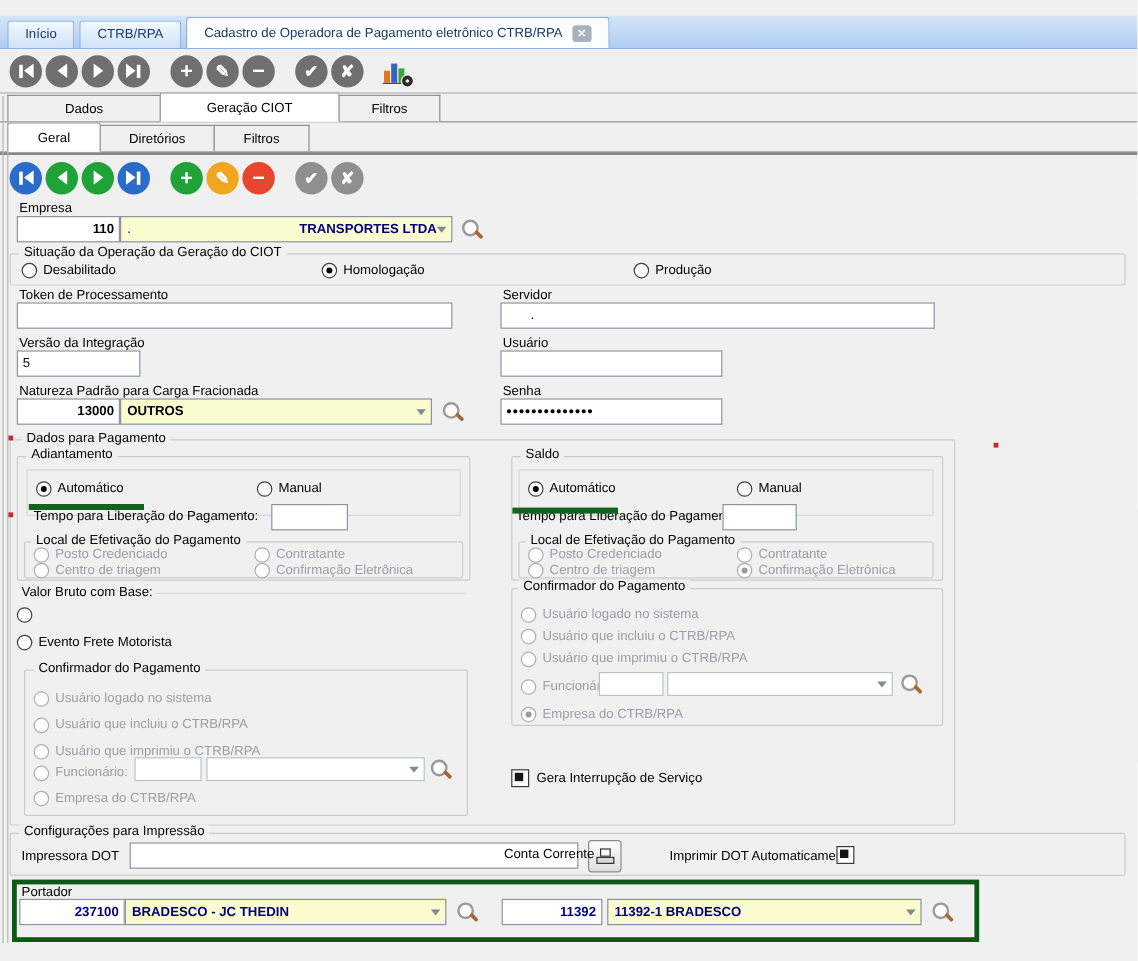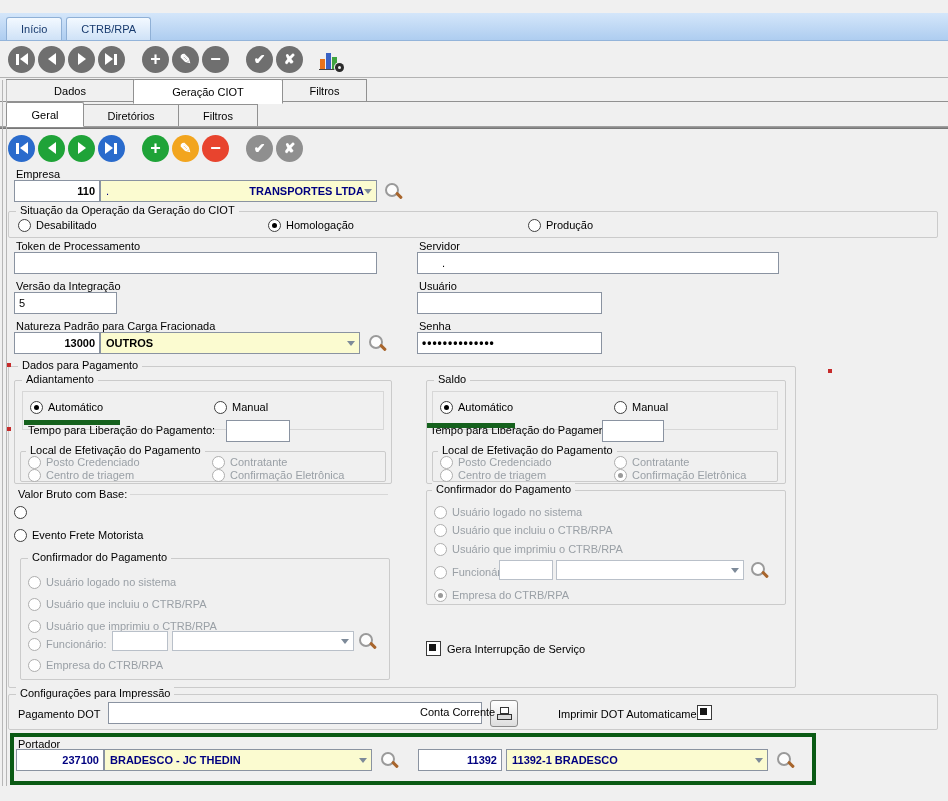--- a/index.html
+++ b/index.html
@@ -45,21 +45,21 @@
   .charticon .b1{position:absolute;left:2px;bottom:3px;width:5px;height:10px;background:#e8731a}
   .charticon .b2{position:absolute;left:8px;bottom:3px;width:5px;height:16px;background:#3a62c4}
   .charticon .b3{position:absolute;left:14px;bottom:3px;width:5px;height:12px;background:#3fa33f}
   .charticon .base{position:absolute;left:1px;bottom:2px;width:19px;height:1px;background:#444}
   .charticon .gear{position:absolute;right:0;bottom:0;width:9px;height:9px;border-radius:50%;
                    background:#2b2b2b;box-shadow:0 0 0 1px #f0f0f0}
   .charticon .gear::after{content:"";position:absolute;left:3px;top:3px;width:3px;height:3px;border-radius:50%;background:#f0f0f0}
 
   
   .ptabs{position:absolute;left:0;top:79px;width:948px;height:23px;border-bottom:1px solid #919191;
-         display:flex;align-items:flex-start;padding-left:6px;box-sizing:border-box}
+         display:flex;align-items:flex-end;padding-left:6px;box-sizing:border-box}
   .ptab{height:21px;padding:0 14px;border:1px solid #919191;border-bottom:none;background:#f0f0f0;
         display:flex;align-items:center;justify-content:center;margin-right:-1px;white-space:nowrap}
   .ptab.active{background:#fff;height:23px;margin-bottom:-1px;border-bottom:1px solid #fff;z-index:2;border-radius:2px 2px 0 0}
   .stabs{position:absolute;left:0;top:102px;width:948px;height:24px;display:flex;align-items:flex-end;
          padding-left:6px;box-sizing:border-box}
   .darkline{position:absolute;left:0;top:126px;width:948px;height:3px;background:linear-gradient(#a8a8a8,#6e6e6e)}
 
   
   .lbl{position:absolute;white-space:nowrap}
   .gb{position:absolute;border:1px solid #cbcbcb;border-radius:2px;box-sizing:border-box}
@@ -112,20 +112,24 @@
 <div id="screen">
 
 
   <div class="tabstrip">
     <div class="wtab">
         <span>Início</span>
       </div>
     <div class="wtab">
         <span>CTRB/RPA</span>
       </div>
+    <div class="wtab active">
+      <span>Cadastro de Operadora de Pagamento eletrônico CTRB/RPA</span>
+      <span class="tab-close">✕</span>
+    </div>
   </div>
 
   <div class="toolbar toolbar1">
     <div class="cbtn c-gray">
         <span class="vbar"></span>
         <span class="tl"></span>
       </div>
     <div class="cbtn c-gray">
         <span class="tl"></span>
       </div>
@@ -405,21 +409,21 @@
       <span>Empresa do CTRB/RPA</span>
   </div>
 
   <div class="ci" style="left:426px;top:641px">
     <span class="cbx on"></span>
     <span>Gera Interrupção de Serviço</span>
   </div>
 
   <div class="gb" style="left:8px;top:694px;width:930px;height:36px"></div>
   <div class="gb-lbl" style="left:16px;top:687px">Configurações para Impressão</div>
-  <div class="lbl" style="left:18px;top:708px">Pagamento DOT</div>
+  <div class="lbl" style="left:18px;top:708px">Impressora DOT</div>
   <input class="inp" style="left: 108px; top: 702px; width: 374px;" value="">
   <div class="pbtn" style="left:490px;top:700px">
     <span class="prn">
         <span class="pg"></span>
         <span class="bd"></span>
       </span>
   </div>
   <div class="lbl" style="left:558px;top:708px">Imprimir DOT Automaticamente</div>
   <div class="ci" style="left:697px;top:705px">
     <span class="cbx on"></span>

